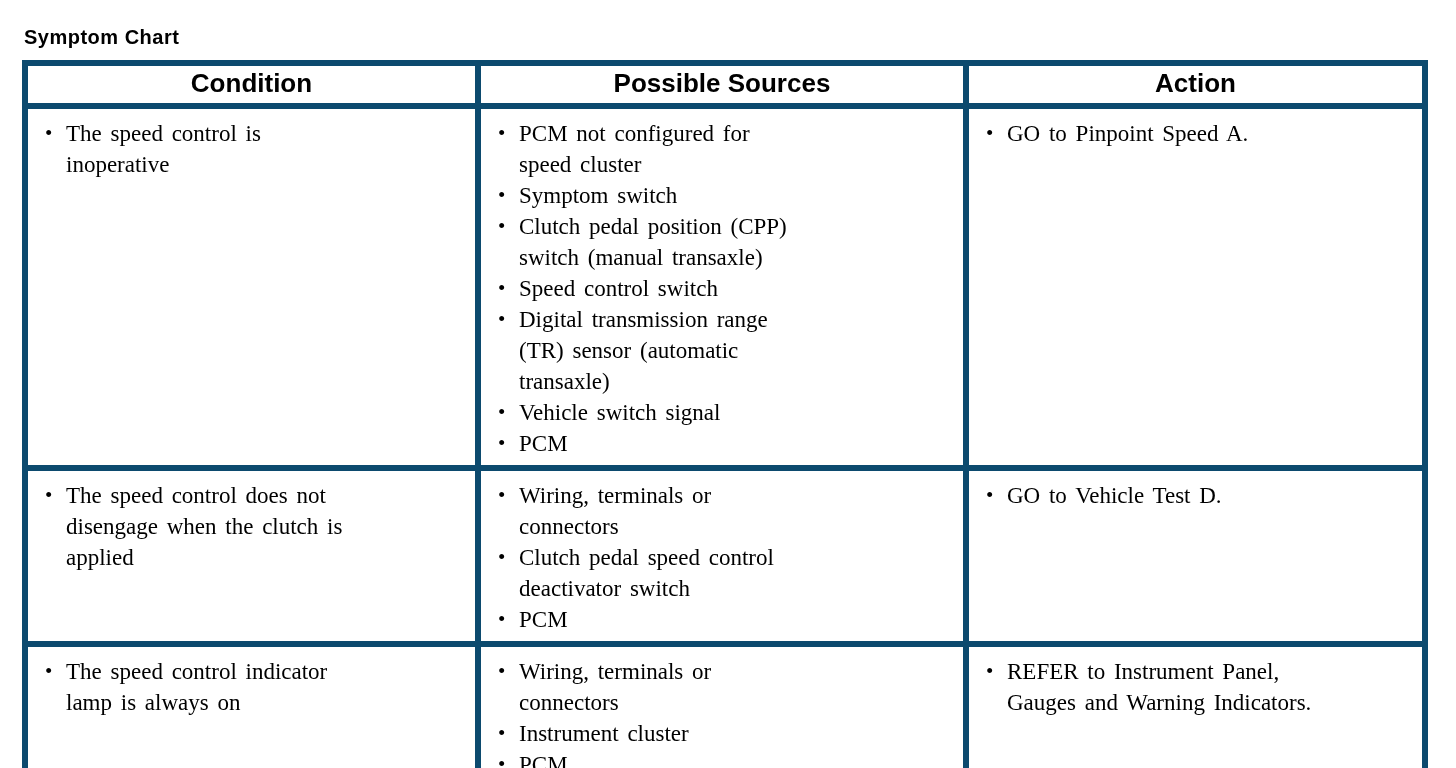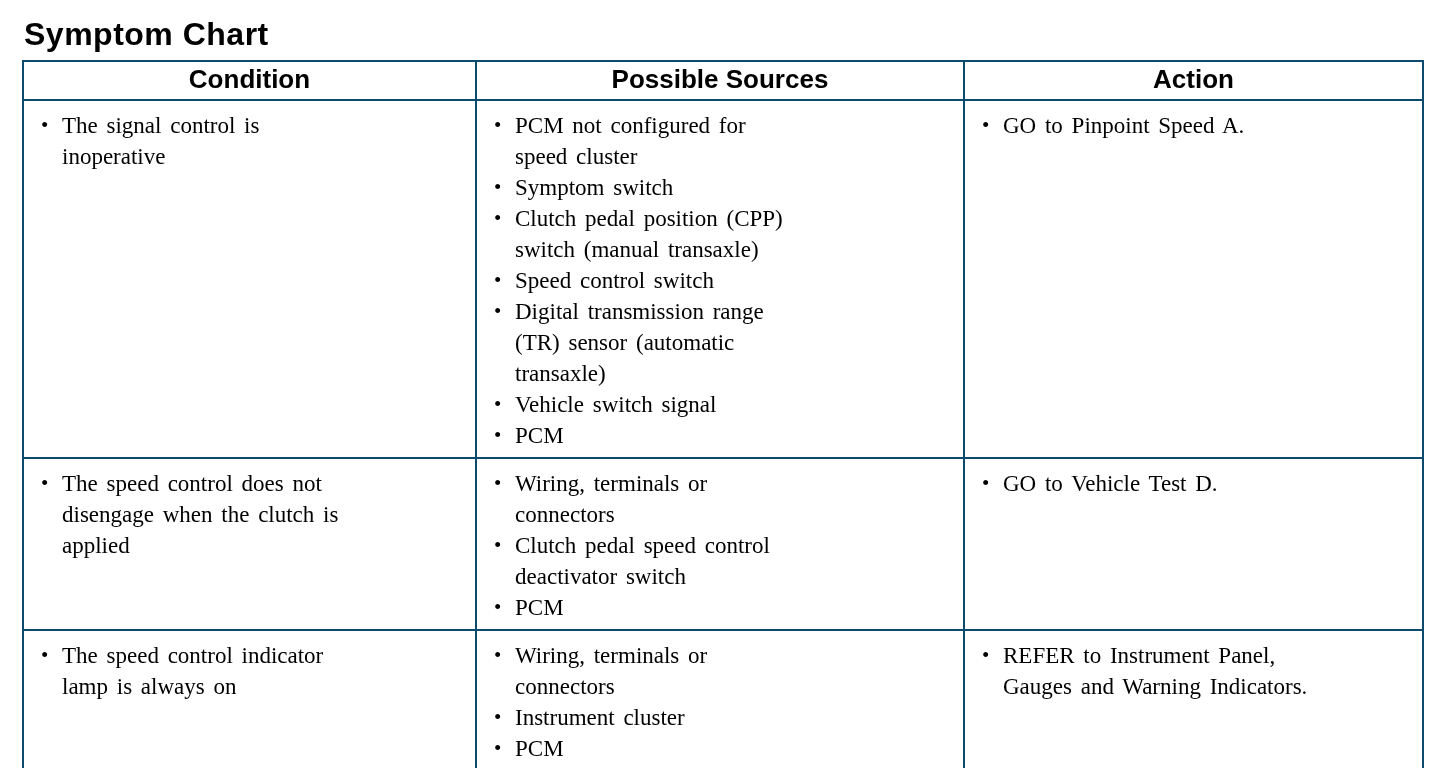--- a/index.html
+++ b/index.html
@@ -8,42 +8,42 @@
     position: relative;
     width: 1456px;
     height: 768px;
     background: #ffffff;
     color: #000000;
     overflow: hidden;
   }
   .doc-title {
     position: absolute;
     left: 24px;
-    top: 16px;
+    top: 26px;
     font-family: "Liberation Sans", sans-serif;
     font-weight: bold;
-    font-size: 32px;
+    font-size: 20px;
     letter-spacing: 0.5px;
     color: #000;
   }
   table.symptom-table {
     position: absolute;
     left: 22px;
     top: 60px;
     width: 1400px;
     border-collapse: collapse;
     table-layout: fixed;
     background: #fff;
   }
   table.symptom-table col.c1 { width: 453px; }
   table.symptom-table col.c2 { width: 488px; }
   table.symptom-table col.c3 { width: 459px; }
   table.symptom-table th,
   table.symptom-table td {
-    border: 2px solid #0c4a6e;
+    border: 6px solid #0c4a6e;
     vertical-align: top;
   }
   table.symptom-table th {
     font-family: "Liberation Sans", sans-serif;
     font-weight: bold;
     font-size: 26px;
     text-align: center;
     height: 37px;
     padding: 2px 0 4px 0;
     vertical-align: middle;
@@ -91,21 +91,21 @@
         <th>Condition</th>
         <th>Possible Sources</th>
         <th>Action</th>
       </tr>
     </thead>
     <tbody>
       <tr class="row-1">
         <td>
           <div class="li">
               <span class="bullet">•</span>
-              <span class="txt">The signal control is
+              <span class="txt">The speed control is
 inoperative</span>
             </div>
         </td>
         <td>
           <div class="li">
               <span class="bullet">•</span>
               <span class="txt">PCM not configured for
 speed cluster</span>
             </div>
           <div class="li">

